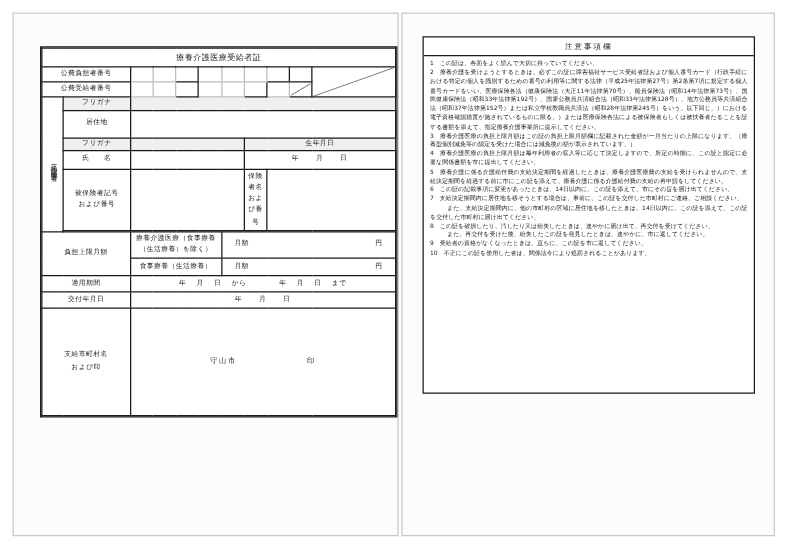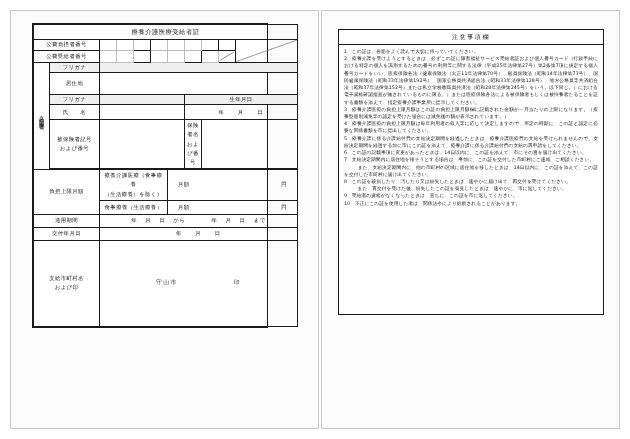--- a/index.html
+++ b/index.html
@@ -38,22 +38,22 @@
   .page-right {
     width: 299px;
     height: 419px;
     margin: 10px 0 0 2px;
   }
 
   
   .form-frame {
     position: absolute;
     left: 21px;
-    top: 12px;
-    width: 236px;
+    top: 26px;
+    width: 286px;
     border: 1.4px solid #1a1a1a;
     box-sizing: border-box;
     background: #fff;
   }
 
   table.form {
     border-collapse: collapse;
     width: 100%;
     table-layout: fixed;
     font-size: 5.4px;

